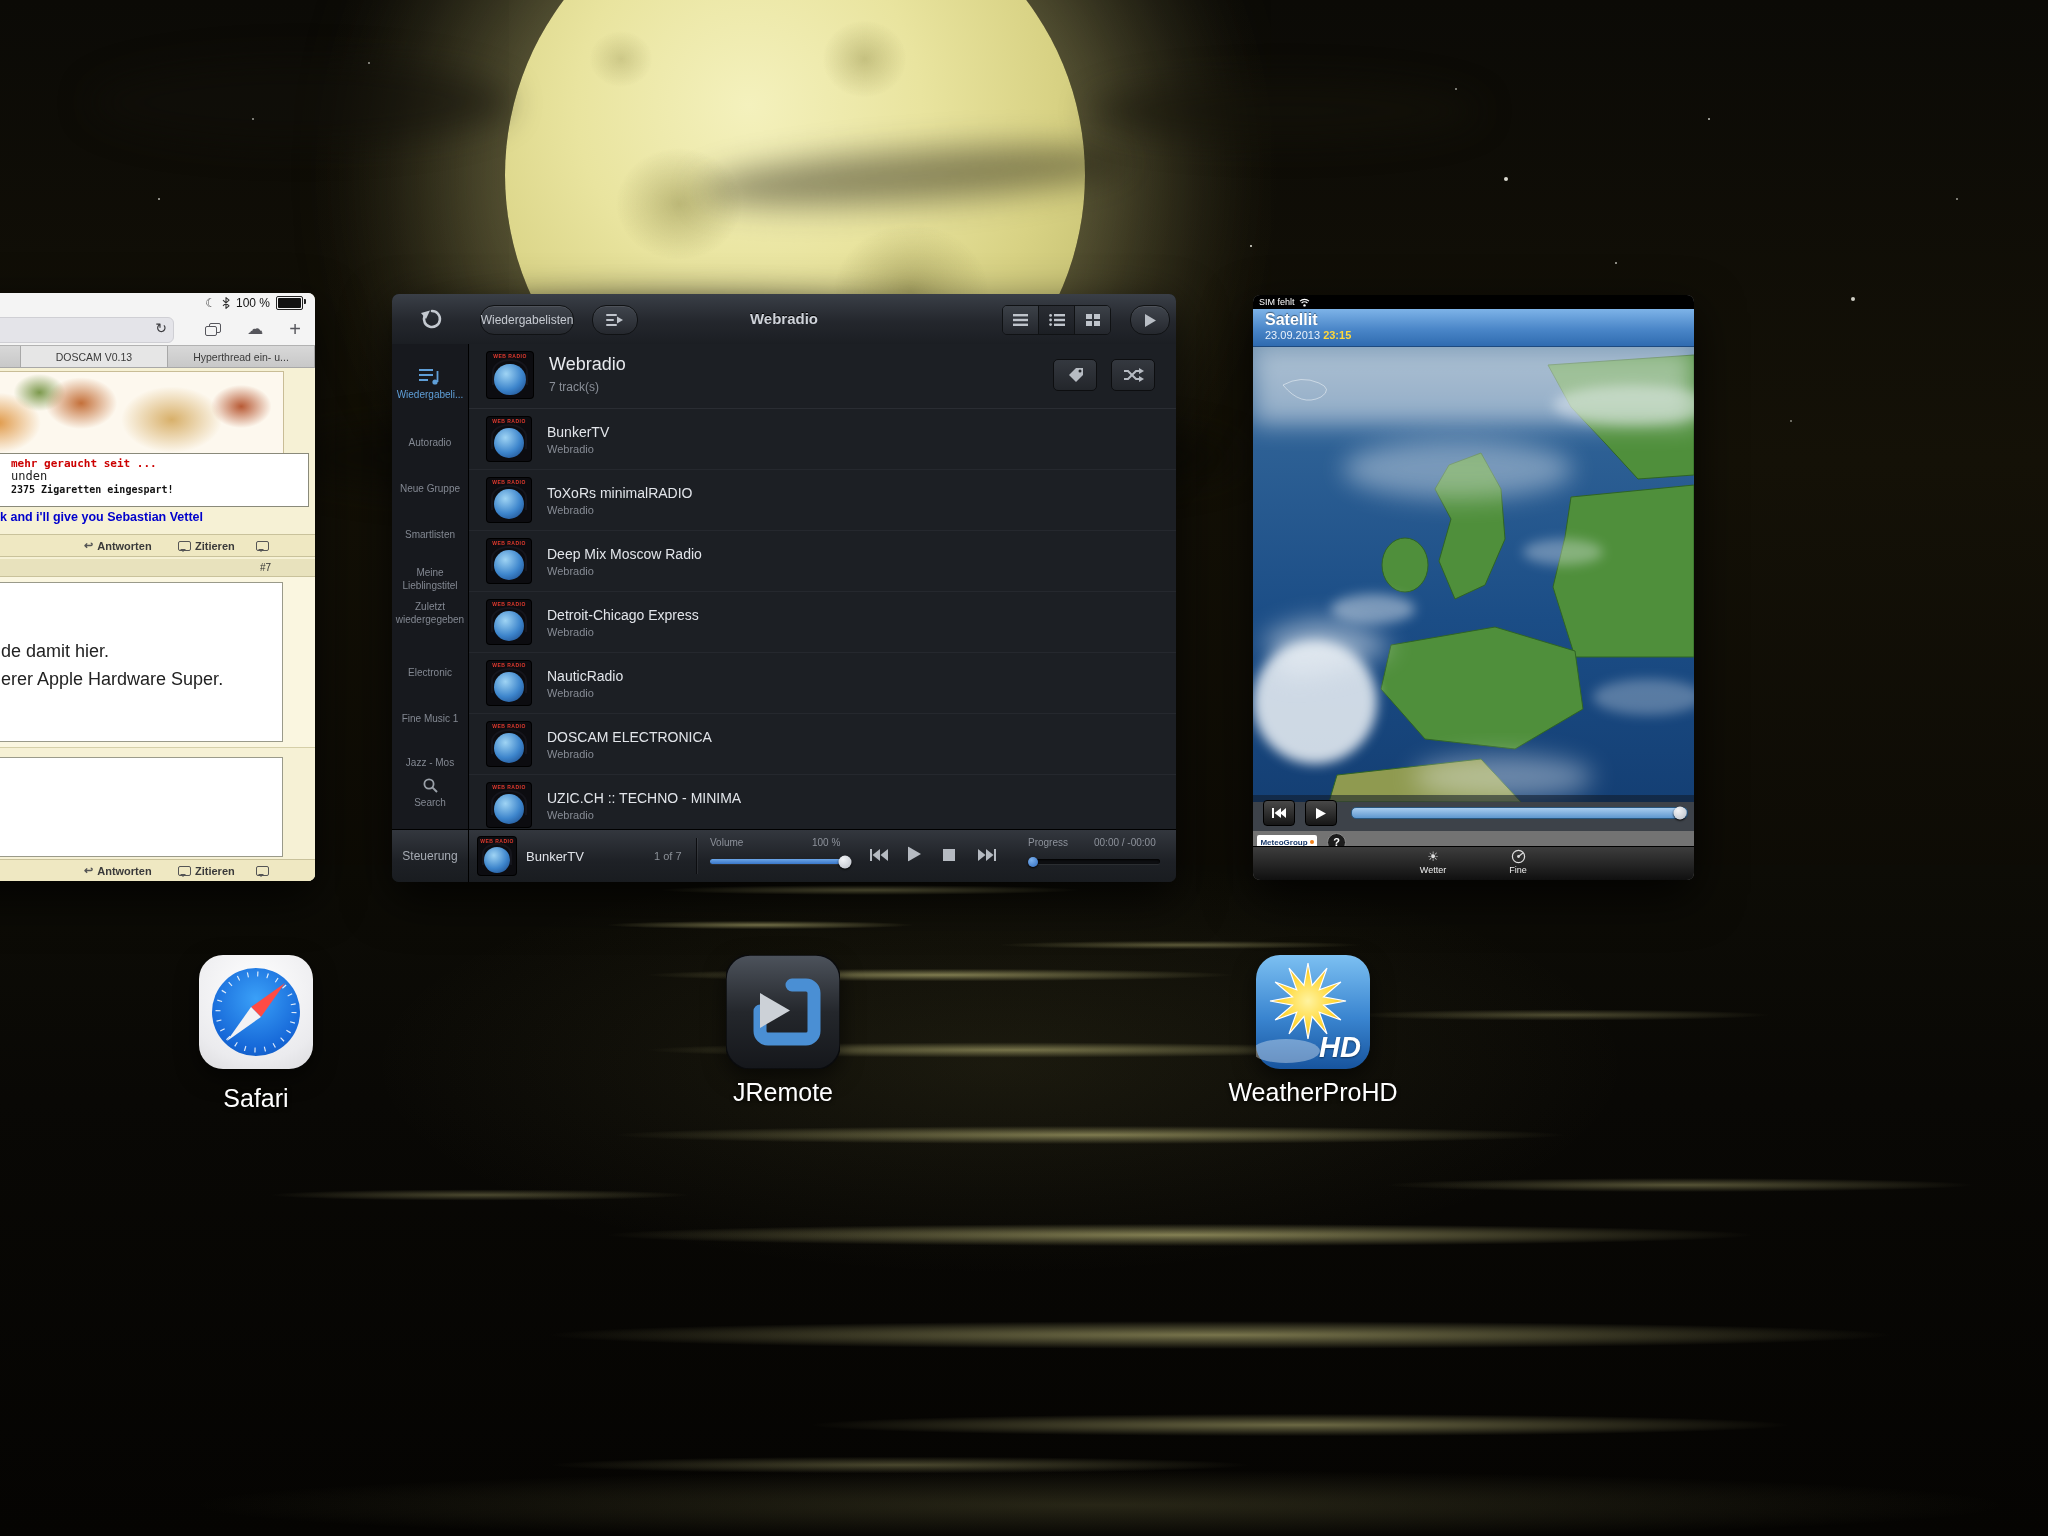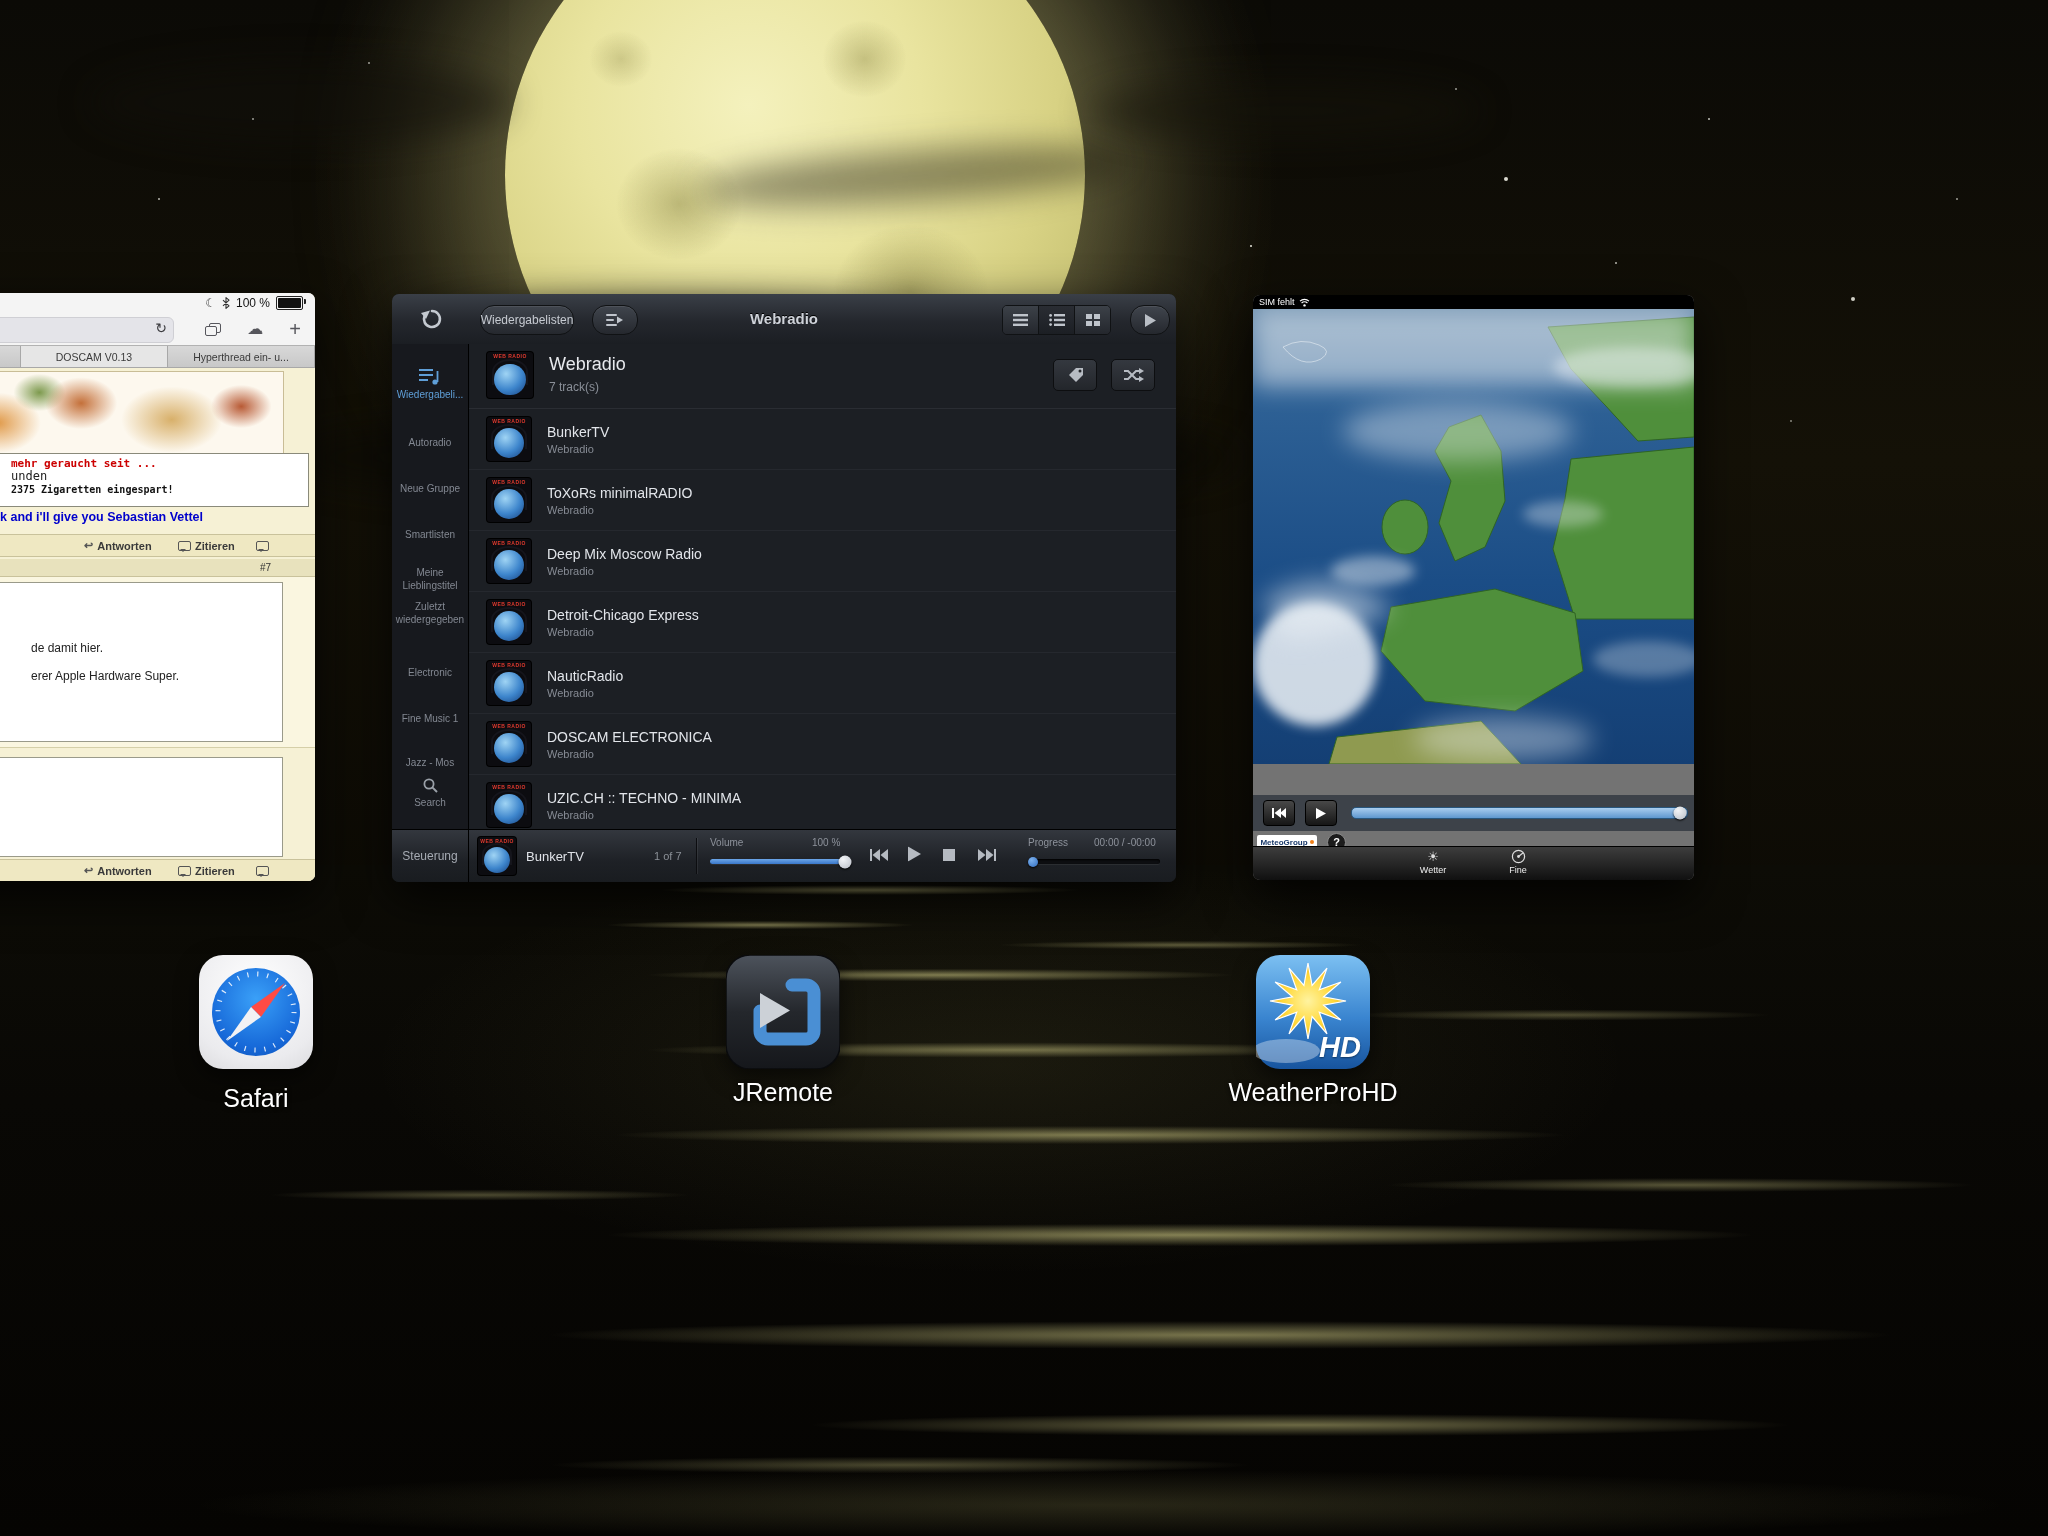--- a/index.html
+++ b/index.html
@@ -103,21 +103,21 @@
   .saf-act{position:absolute;top:0;height:21px;display:flex;align-items:center;gap:4px;
            font-size:11px;font-weight:bold;color:#3a3a3a;}
   .ric{font-size:11px;color:#555;}
   .bub{position:relative;width:11px;height:8px;border:1px solid #555;border-radius:2px;display:inline-block;}
   .bub::after{content:'';position:absolute;left:1px;bottom:-5px;border:3px solid transparent;border-top-color:#555;}
   .post-head{position:absolute;left:0;top:191px;width:441px;height:17px;background:#e8e2bd;
              border-bottom:1px solid #c9c29b;font-size:10px;color:#333;}
   .post-num{position:absolute;right:44px;top:3px;}
   .post-body{position:absolute;left:0;top:209px;width:441px;height:170px;background:#faf6e0;border-bottom:1px solid #d5cfa8;}
   .quote-box{position:absolute;left:-20px;top:5px;width:427px;height:158px;background:#fff;border:1px solid #9a9a8a;}
-  .pb-line{position:absolute;left:146px;font-size:12px;color:#222;white-space:nowrap;margin-left:30px;}
+  .pb-line{position:absolute;left:146px;font-size:18px;color:#222;white-space:nowrap;}
   .sig-area{position:absolute;left:-20px;top:389px;width:427px;height:98px;background:#fff;border:1px solid #9a9a8a;}
 
   
   #card-jremote{left:392px;top:294px;width:784px;background:#14161a;color:#c6cad1;}
   .jr-nav{position:relative;height:50px;background:linear-gradient(#3a3f47,#24272d 55%,#1b1e23);border-bottom:1px solid #000;}
   .jr-back{position:absolute;left:26px;top:12px;width:28px;height:26px;display:flex;align-items:center;justify-content:center;}
   .jr-btn{position:absolute;top:11px;height:28px;background:linear-gradient(#40454d,#25282e);
           border:1px solid #101214;border-radius:14px;color:#c6cad1;font-size:12px;
           display:flex;align-items:center;justify-content:center;box-shadow:inset 0 1px 0 rgba(255,255,255,.08);}
   .jr-title{position:absolute;left:50%;top:0;transform:translateX(-50%);line-height:50px;
@@ -546,20 +546,27 @@
 
   <section class="card" id="card-weather">
     <div class="wp-status">
       <span>SIM fehlt</span>
       <svg width="11" height="9" viewBox="0 0 11 9">
         <path d="M1 3.2 A6.5 6.5 0 0 1 10 3.2" fill="none" stroke="#fff" stroke-width="1.1"></path>
         <path d="M2.6 5 A4.2 4.2 0 0 1 8.4 5" fill="none" stroke="#fff" stroke-width="1.1"></path>
         <circle cx="5.5" cy="7.4" r="1.2" fill="#fff"></circle>
       </svg>
     </div>
+    <div class="wp-titlebar">
+      <div class="wp-title">Satellit</div>
+      <div class="wp-datetime">
+        <span>23.09.2013</span>
+        <span class="wp-time">23:15</span>
+      </div>
+    </div>
     <div class="wp-map">
       <svg width="441" height="455" viewBox="0 0 441 455">
         <defs>
           <linearGradient id="sea" x1="0" y1="0" x2="0" y2="1">
             <stop offset="0" stop-color="#6d8fae"></stop>
               <stop offset=".18" stop-color="#2f6296"></stop>
             <stop offset=".6" stop-color="#1b4d86"></stop>
               <stop offset="1" stop-color="#143f74"></stop>
           </linearGradient>
           <filter id="bl6" x="-50%" y="-50%" width="200%" height="200%">

